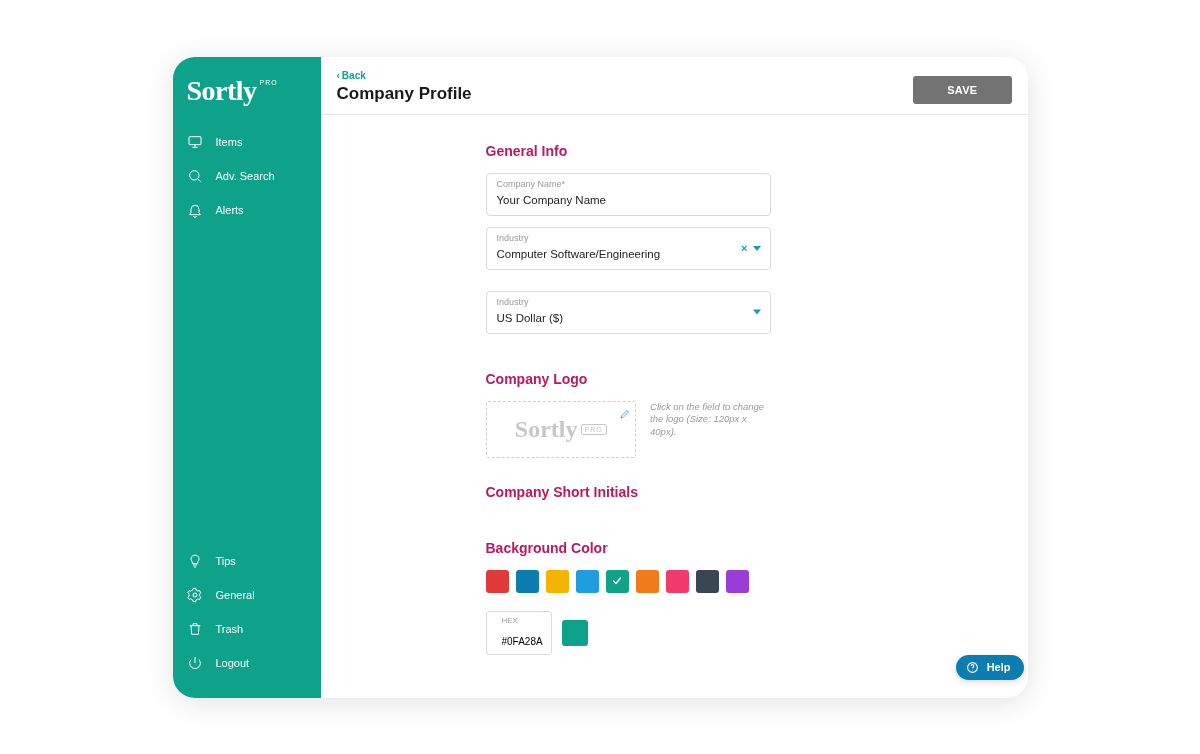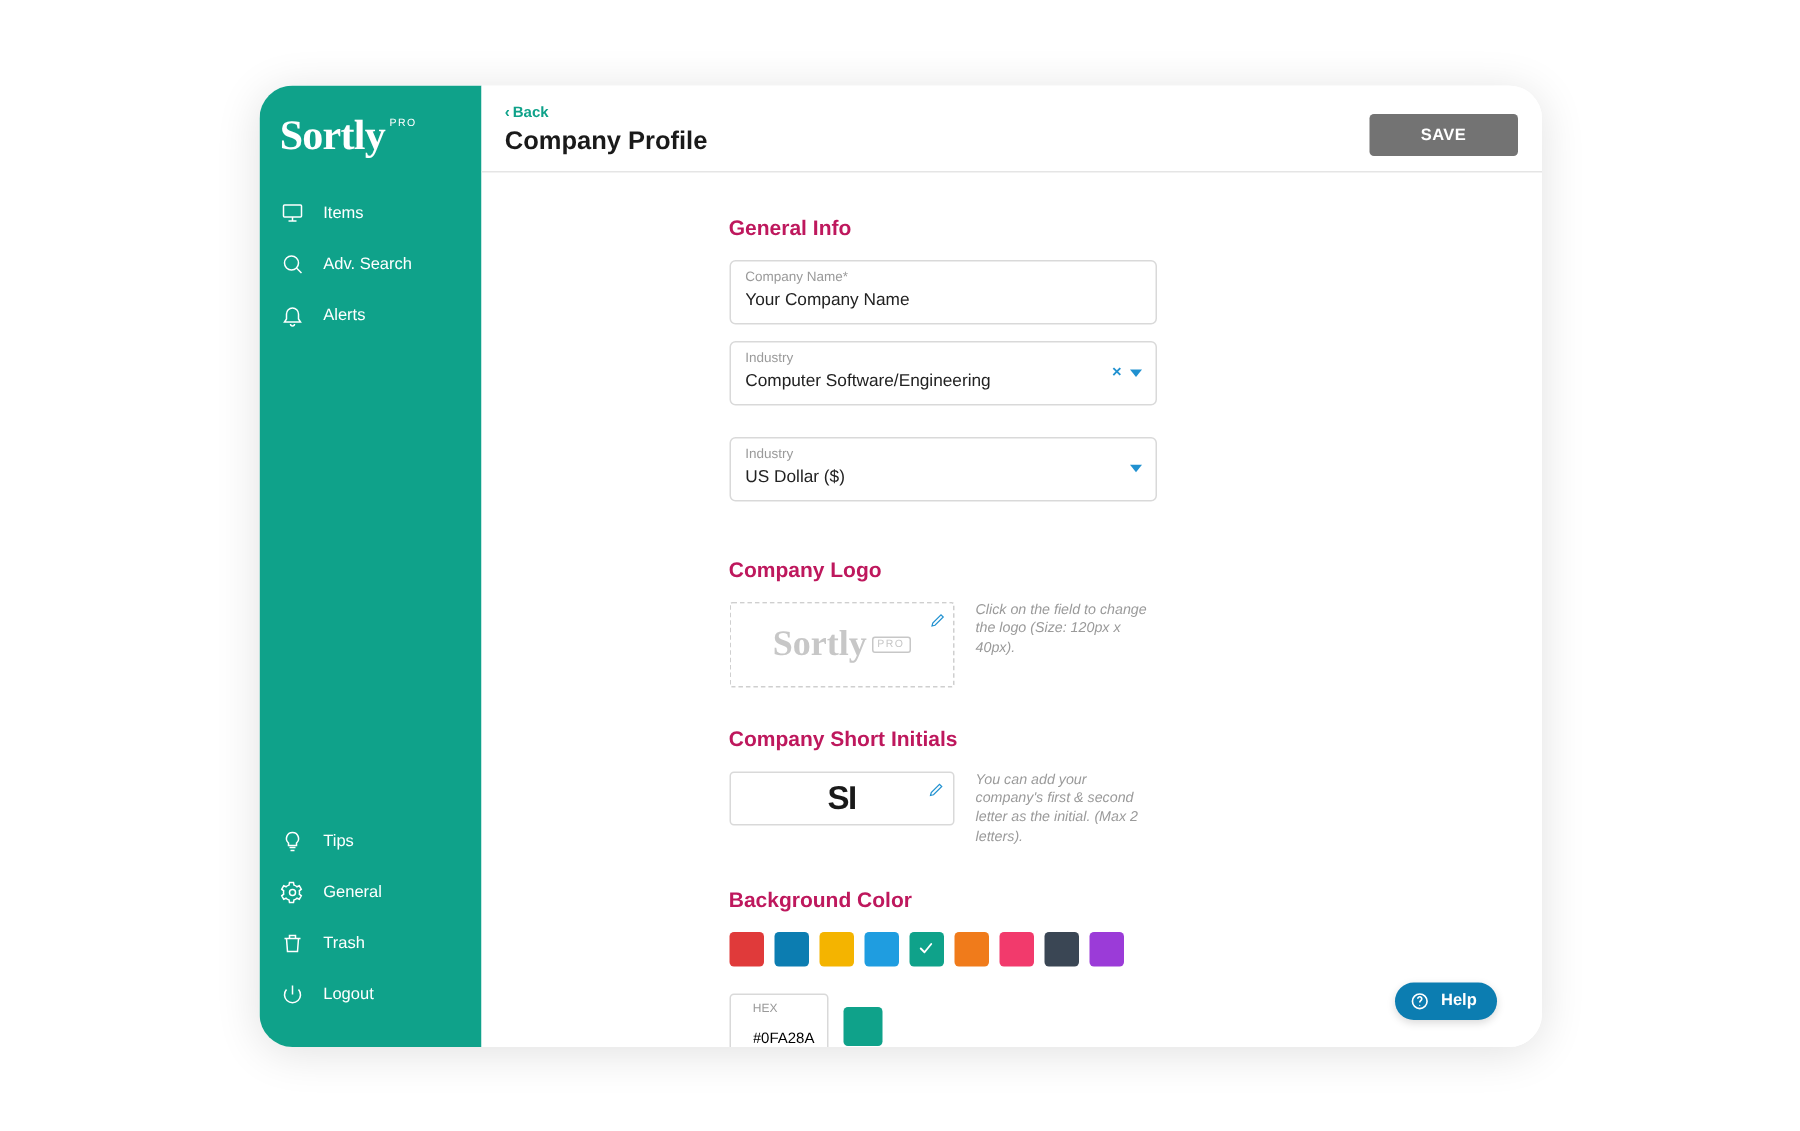--- a/index.html
+++ b/index.html
@@ -276,21 +276,21 @@
   font-weight:400;
   width:100%;
   margin-top:11px;
 }
 .hex-preview {
   width:26px;height:26px;border-radius:3px;
 }
 .edit-ico svg { width:12px;height:12px;stroke:#2191d0;fill:none;stroke-width:1.6; }
 .help-pill {
   position:absolute;
-  right:30px;
+  right:4px;
   bottom:18px;
   background:#0c7db1;
   color:#fff;
   border-radius:999px;
   padding:6px 13px 6px 10px;
   font-size:11px;
   font-weight:600;
   display:flex;
   align-items:center;
   gap:8px;
@@ -435,29 +435,20 @@
               <span class="lw">Sortly</span>
               <span class="lpro">PRO</span>
             </div>
           </div>
           <div class="hint">Click on the field to change the logo (Size: 120px x 40px).</div>
         </div>
 
         <div class="gap-lg"></div>
 
         <div class="section-title">Company Short Initials</div>
-        <div class="initials-row">
-          <div class="initials-box">
-            <span class="edit-ico"><svg viewBox="0 0 24 24">
-                  <path d="M4 20l4-1 11-11-3-3L5 16l-1 4z"></path>
-                </svg></span>
-            <span class="initials-text">SI</span>
-          </div>
-          <div class="hint">You can add your company's first &amp; second letter as the initial. (Max 2 letters).</div>
-        </div>
 
         <div class="gap-lg"></div>
 
         <div class="section-title">Background Color</div>
         <div class="swatch-row" id="swatch-row">
             <div class="swatch" style="background: rgb(224, 58, 58);"></div>
             <div class="swatch" style="background: rgb(12, 125, 177);"></div>
             <div class="swatch" style="background: rgb(244, 180, 0);"></div>
             <div class="swatch" style="background: rgb(31, 157, 224);"></div>
             <div class="swatch" style="background: rgb(15, 162, 138);">

